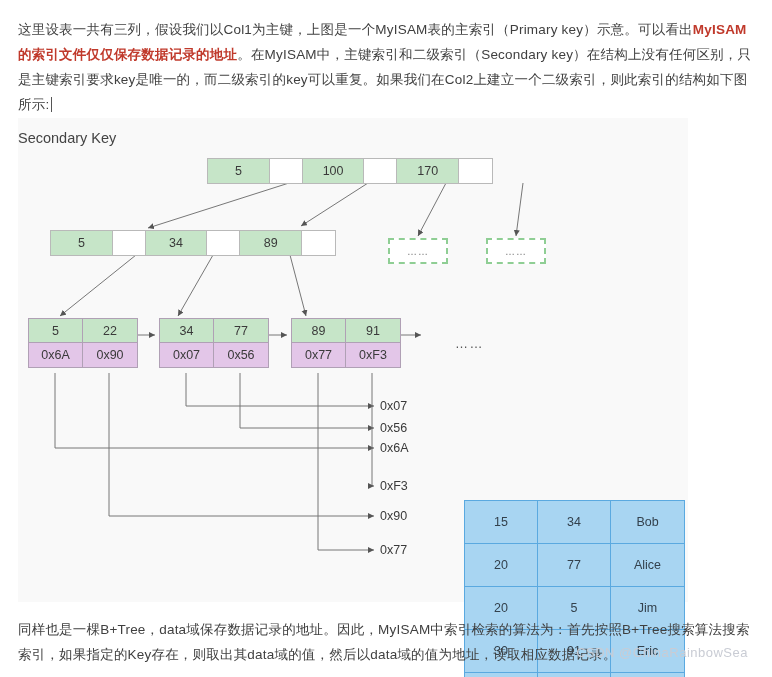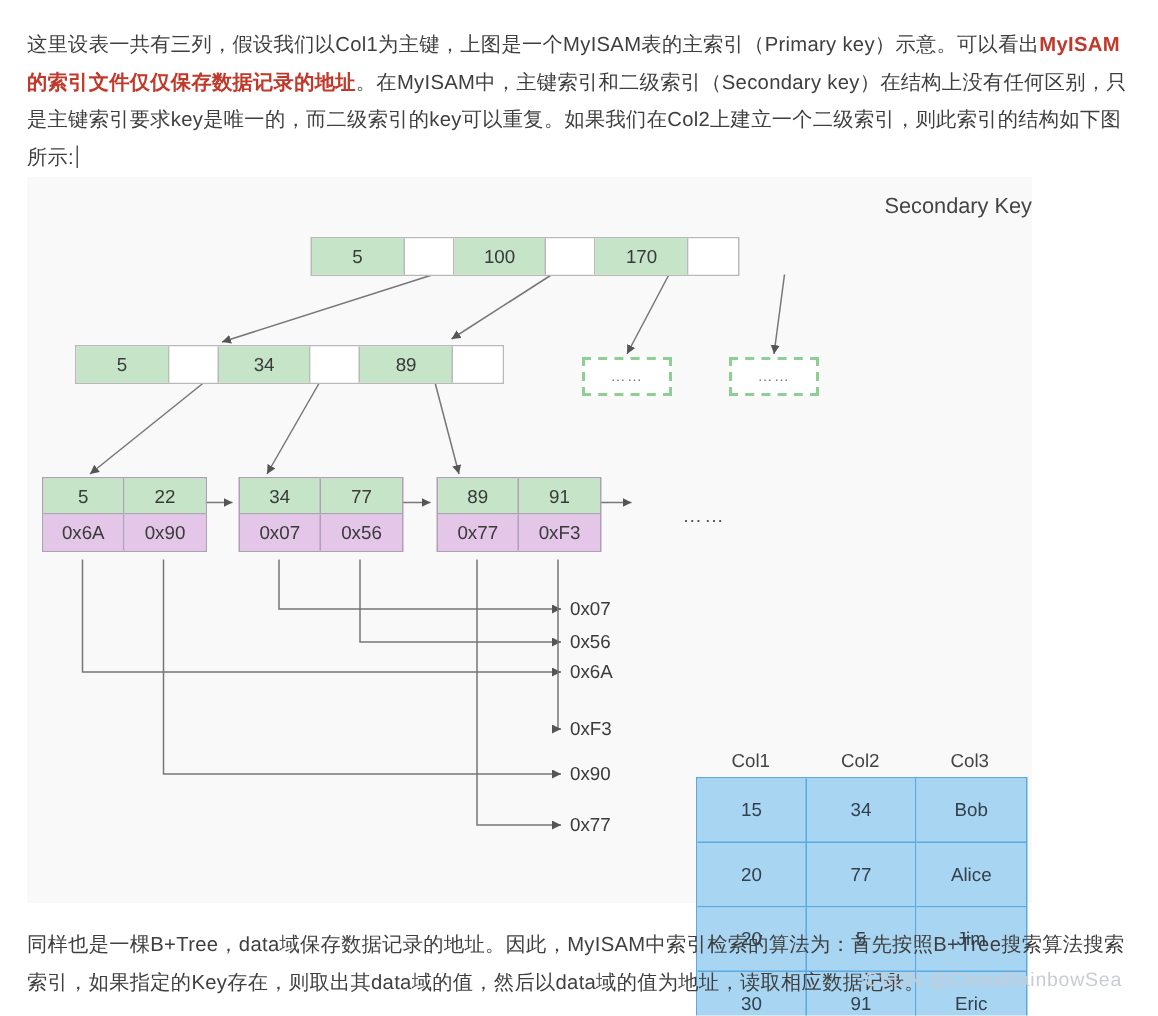--- a/index.html
+++ b/index.html
@@ -48,21 +48,21 @@
     width: 670px;
     height: 484px;
     background: #f9f9f9;
   }
 
   .diagram-title {
     position: absolute;
     left: 0;
     top: 12px;
     width: 670px;
-    text-align: right;
+    text-align: left;
     font-size: 14.5px;
     color: #444;
   }
 
   
   .node {
     position: absolute;
     display: flex;
     border: 1px solid #b9b9b9;
     box-sizing: border-box;
@@ -310,25 +310,20 @@
   <div class="ellipsis-free" style="left:437px; top:218px;">……</div>
 
   <div class="addr" style="left:362px; top:281px;">0x07</div>
   <div class="addr" style="left:362px; top:303px;">0x56</div>
   <div class="addr" style="left:362px; top:323px;">0x6A</div>
   <div class="addr" style="left:362px; top:361px;">0xF3</div>
   <div class="addr" style="left:362px; top:391px;">0x90</div>
   <div class="addr" style="left:362px; top:425px;">0x77</div>
 
   <div id="data-table">
-    <div class="thead">
-      <div class="th">Col1</div>
-      <div class="th">Col2</div>
-      <div class="th">Col3</div>
-    </div>
     <div class="tbody">
       <div class="tr">
         <div class="td">15</div>
         <div class="td">34</div>
         <div class="td">Bob</div>
       </div>
       <div class="tr">
         <div class="td">20</div>
         <div class="td">77</div>
         <div class="td">Alice</div>

